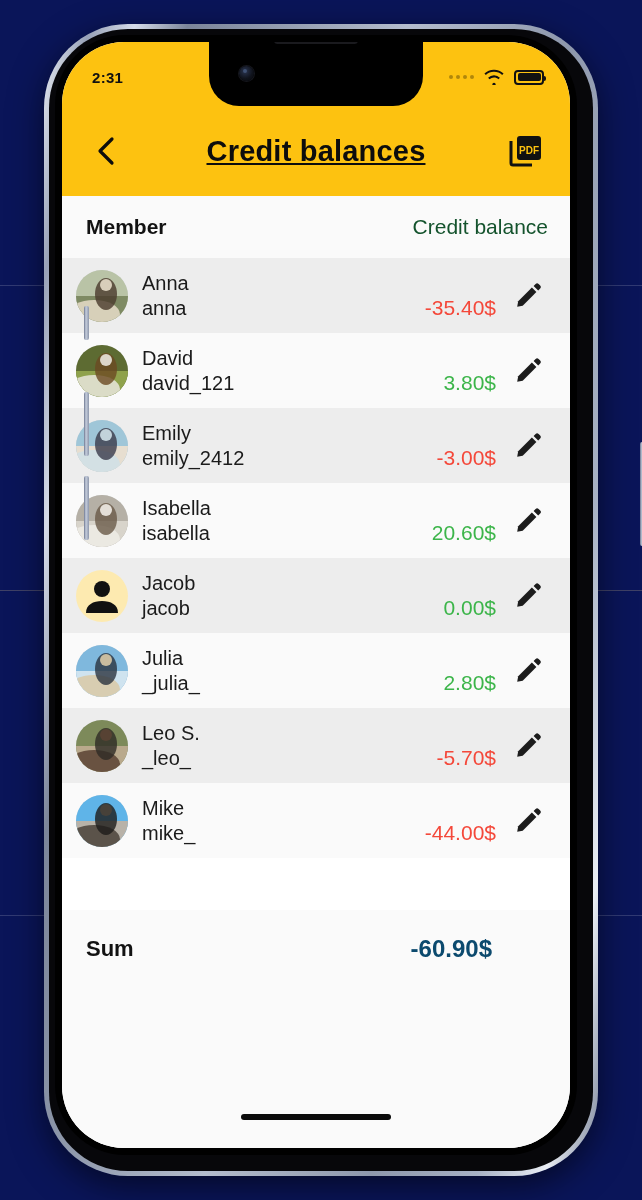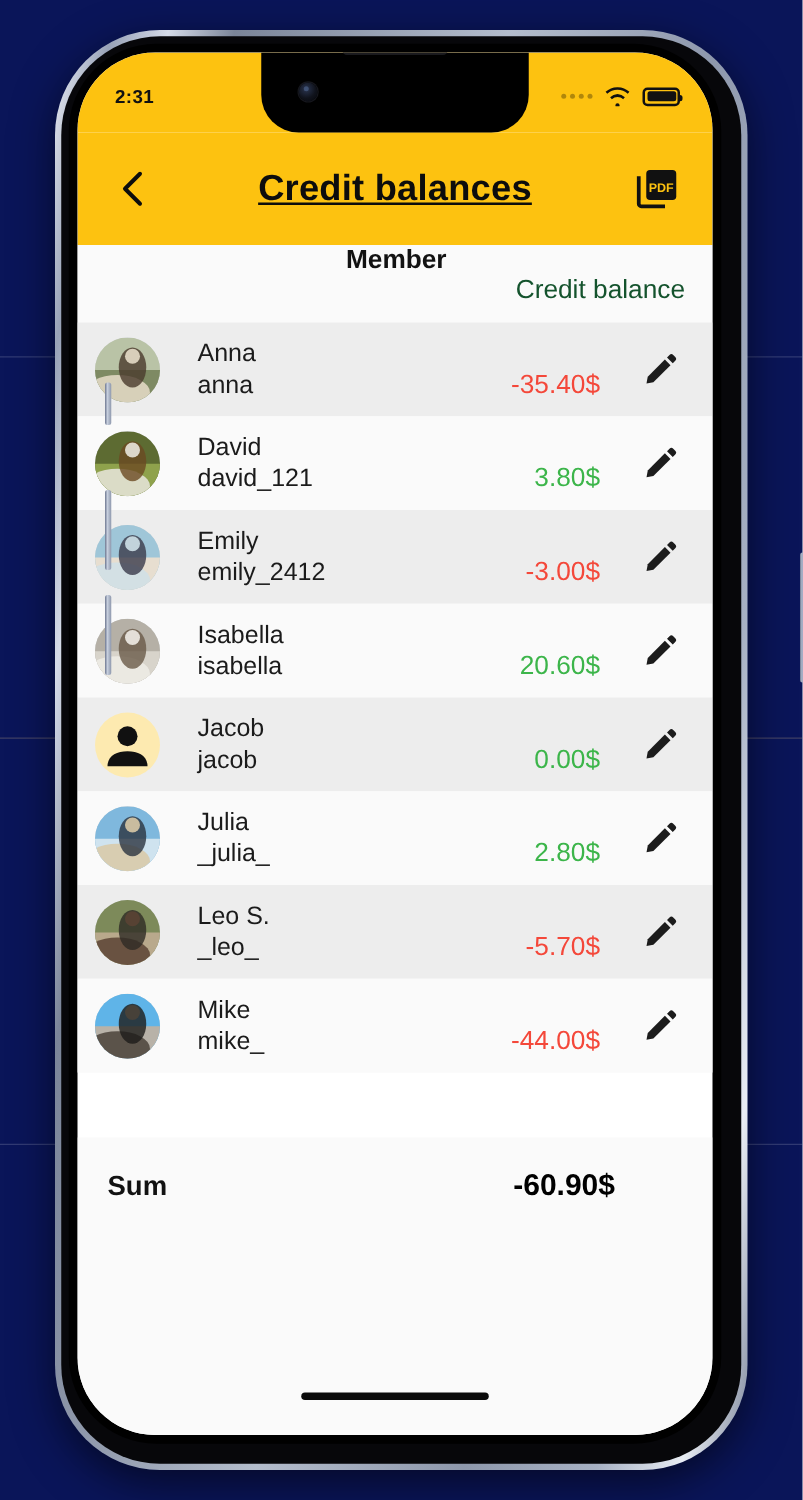--- a/index.html
+++ b/index.html
@@ -79,30 +79,30 @@
   .back-btn{width:40px;height:40px;display:flex;align-items:center;justify-content:center;cursor:pointer;}
   .appbar-title{
     position:absolute;left:0;right:0;text-align:center;
     font-size:29px;font-weight:600;color:#0d0d0d;letter-spacing:.2px;pointer-events:none;text-decoration:underline;
   }
   .pdf-btn{margin-left:auto;width:44px;height:44px;display:flex;align-items:center;justify-content:center;cursor:pointer;}
 
   
   .list-head{
     height:62px;background:#FAFAFA;display:flex;align-items:center;
-    padding:0 22px 0 24px;box-sizing:border-box;flex-direction:column;
+    padding:0 22px 0 24px;box-sizing:border-box;
   }
   .list-head .col-member{font-size:21px;font-weight:700;color:#121212;}
   .list-head .col-balance{margin-left:auto;font-size:21px;font-weight:400;color:#14532d;}
 
   
   .rows{background:#FAFAFA;}
   .row{
     height:75px;display:flex;align-items:center;
-    padding:0 20px 0 14px;box-sizing:border-box;cursor:pointer;gap:16px;
+    padding:0 20px 0 14px;box-sizing:border-box;cursor:pointer;
   }
   .row.alt{background:#EDEDED;}
   .row.plain{background:#FAFAFA;}
   .avatar{
     width:52px;height:52px;border-radius:50%;flex:0 0 52px;overflow:hidden;position:relative;
     background:#cfd3d6;
   }
   .avatar svg{display:block;width:52px;height:52px;}
   .avatar.placeholder{background:#FDEAB0;display:flex;align-items:center;justify-content:center;}
   .names{margin-left:14px;line-height:1.22;}
@@ -112,21 +112,21 @@
   .balance.neg{color:#F4483A;}
   .balance.pos{color:#3CB54A;}
   .edit-btn{width:44px;margin-left:10px;display:flex;align-items:center;justify-content:center;cursor:pointer;}
 
   
   .sum-row{
     height:78px;display:flex;align-items:center;background:#FAFAFA;
     padding:0 16px 0 24px;box-sizing:border-box;margin-top:52px;
   }
   .sum-label{font-size:22px;font-weight:700;color:#121212;}
-  .sum-value{margin-left:auto;font-size:24px;font-weight:700;color:#000000;margin-right:62px;}
+  .sum-value{margin-left:auto;font-size:24px;font-weight:700;color:#0c4a6e;margin-right:62px;}
   .filler{background:#FAFAFA;flex:1;}
   .screen-body{display:flex;flex-direction:column;height:100%;}
   .home-ind{
     height:44px;background:#FAFAFA;display:flex;align-items:flex-start;justify-content:center;
   }
   .home-ind i{display:block;width:150px;height:6px;border-radius:3px;background:#0b0b0b;margin-top:10px;}
 </style>
 </head>
 <body>
 

